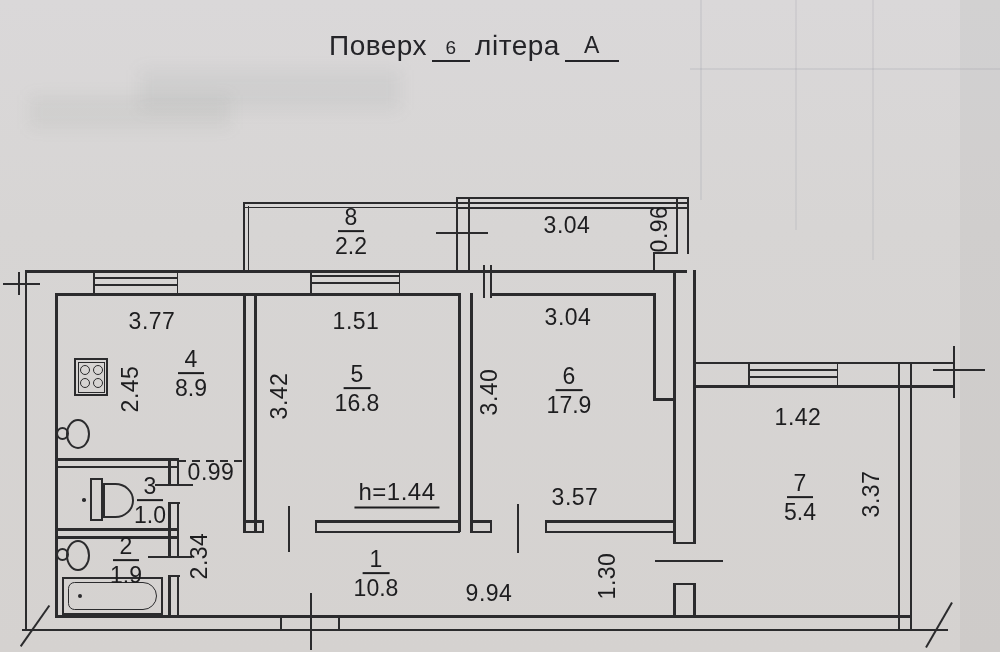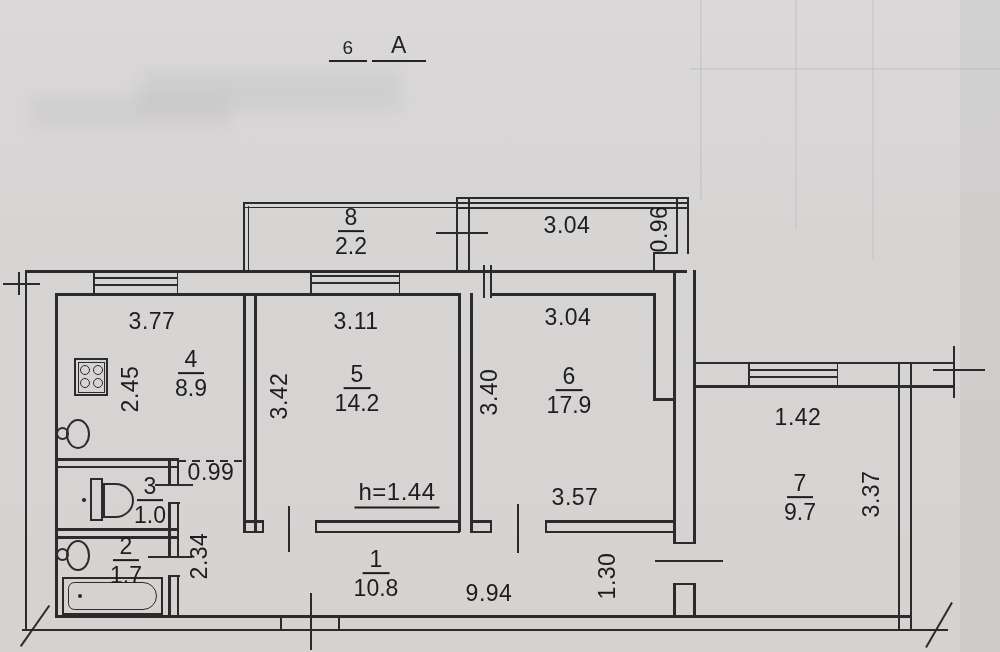--- a/index.html
+++ b/index.html
@@ -54,23 +54,25 @@
 
   <i class="faint" style="left:700px;top:0;width:1.5px;height:200px;background:rgba(130,135,150,.14)"></i>
   <i class="faint" style="left:795px;top:0;width:1.5px;height:230px;background:rgba(130,135,150,.12)"></i>
   <i class="faint" style="left:872px;top:0;width:1.5px;height:260px;background:rgba(130,135,150,.12)"></i>
   <i class="faint" style="left:690px;top:68px;width:310px;height:1.5px;background:rgba(130,135,150,.14)"></i>
   <i class="faint" style="left:140px;top:70px;width:260px;height:40px;background:rgba(100,120,110,.08);filter:blur(8px)"></i>
   <i class="faint" style="left:30px;top:95px;width:200px;height:34px;background:rgba(110,130,115,.08);filter:blur(7px)"></i>
   <i class="faint" style="left:960px;top:0;width:40px;height:652px;background:rgba(150,148,152,.10)"></i>
 
   <div class="title">
+    <span>Поверх</span>
     <span class="blank">
         <span>6</span>
       </span>
+    <span>літера</span>
     <span class="blank b2">
         <span>А</span>
       </span>
   </div>
 
   <i class="ln" style="left:25px;top:270px;width:662px;height:2.5px"></i>
   <i class="ln" style="left:55px;top:293px;width:190px;height:3px"></i>
   <i class="ln" style="left:245px;top:293px;width:215px;height:3px"></i>
   <i class="ln" style="left:490px;top:293px;width:165px;height:3px"></i>
   <i class="ln" style="left:93px;top:277px;width:85px;height:1.8px"></i>
@@ -185,48 +187,48 @@
   <div class="frac" style="left:191px;top:374px">
     <span class="num">4</span>
     <span class="den">8.9</span>
   </div>
   <div class="frac" style="left:351px;top:232px">
     <span class="num">8</span>
     <span class="den">2.2</span>
   </div>
   <div class="frac" style="left:357px;top:389px">
     <span class="num">5</span>
-    <span class="den">14.2</span>
+    <span class="den">16.8</span>
   </div>
   <div class="frac" style="left:569px;top:391px">
     <span class="num">6</span>
     <span class="den">17.9</span>
   </div>
   <div class="frac" style="left:150px;top:501px">
     <span class="num">3</span>
     <span class="den">1.0</span>
   </div>
   <div class="frac" style="left:126px;top:561px">
     <span class="num">2</span>
-    <span class="den">1.7</span>
+    <span class="den">1.9</span>
   </div>
   <div class="frac" style="left:376px;top:574px">
     <span class="num">1</span>
     <span class="den">10.8</span>
   </div>
   <div class="frac" style="left:800px;top:498px">
     <span class="num">7</span>
-    <span class="den">9.7</span>
+    <span class="den">5.4</span>
   </div>
 
   <div class="lbl" style="left:152px;top:321px">3.77</div>
   <div class="lbl rot" style="left:130px;top:389px">2.45</div>
   <div class="lbl" style="left:567px;top:225px">3.04</div>
   <div class="lbl rot" style="left:659px;top:229px">0.96</div>
-  <div class="lbl" style="left:356px;top:321px">3.11</div>
+  <div class="lbl" style="left:356px;top:321px">1.51</div>
   <div class="lbl rot" style="left:279px;top:396px">3.42</div>
   <div class="lbl" style="left:568px;top:317px">3.04</div>
   <div class="lbl rot" style="left:489px;top:392px">3.40</div>
   <div class="lbl" style="left:211px;top:472px">0.99</div>
   <div class="lbl rot" style="left:199px;top:556px">2.34</div>
   <div class="lbl" style="left:575px;top:497px">3.57</div>
   <div class="lbl rot" style="left:607px;top:576px">1.30</div>
   <div class="lbl" style="left:489px;top:593px">9.94</div>
   <div class="lbl" style="left:798px;top:417px">1.42</div>
   <div class="lbl rot" style="left:871px;top:494px">3.37</div>

